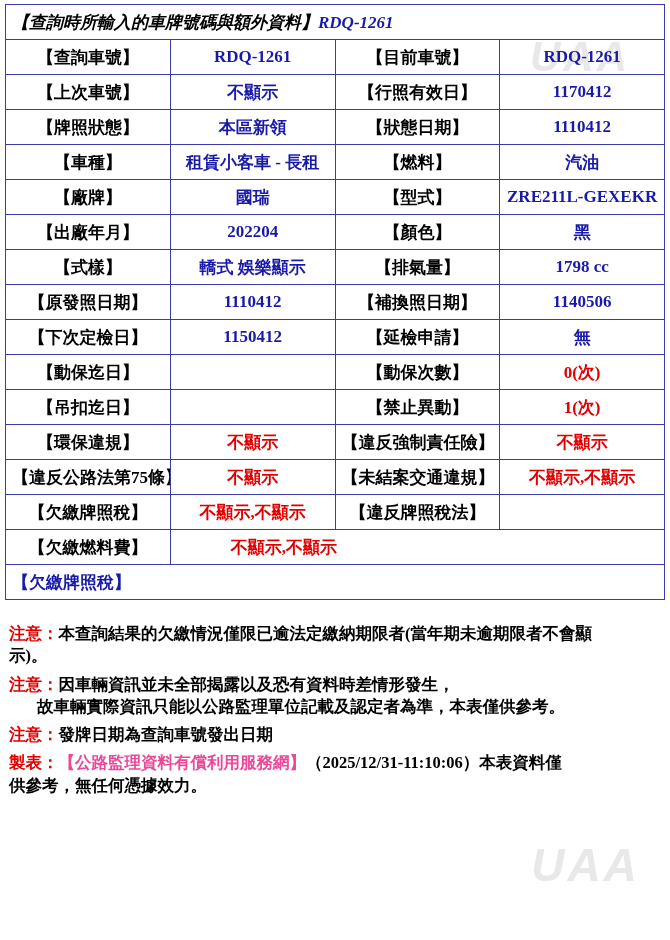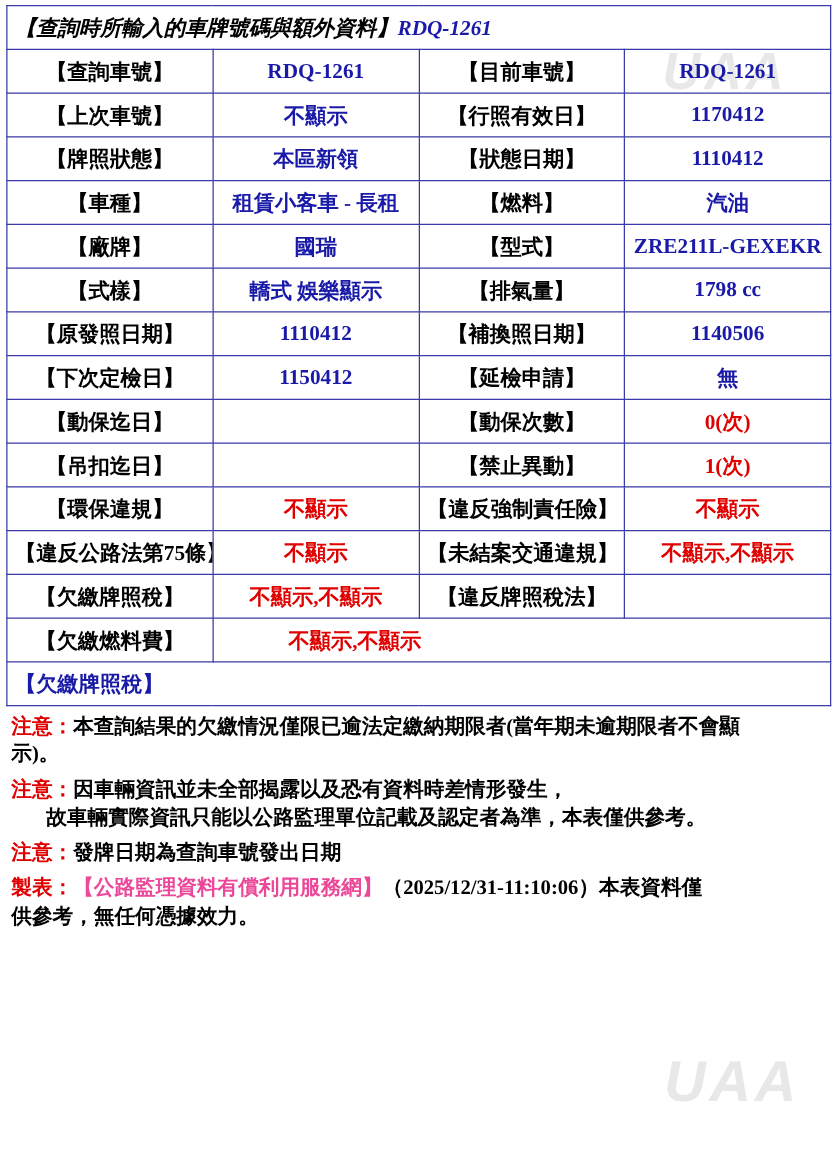--- a/index.html
+++ b/index.html
@@ -60,21 +60,21 @@
     font-weight: bold;
   }
   .mileage td {
     height: 30px;
     font-weight: bold;
     color: #1a1aa8;
     font-size: 17px;
   }
   .notes {
     width: 660px;
-    margin-top: 2px;
+    margin-top: 20px;
     border-collapse: collapse;
     table-layout: fixed;
   }
   .notes td {
     padding: 3px 4px 3px 4px;
     font-size: 16.5px;
     line-height: 1.35;
     vertical-align: top;
     border: none;
   }
@@ -167,20 +167,26 @@
           <td class="val">汽油</td>
         </tr>
 
         <tr>
           <td class="lbl">【廠牌】</td>
           <td class="val">國瑞</td>
           <td class="lbl">【型式】</td>
           <td class="val">ZRE211L-GEXEKR</td>
         </tr>
 
+        <tr>
+          <td class="lbl">【出廠年月】</td>
+          <td class="val">202204</td>
+          <td class="lbl">【顏色】</td>
+          <td class="val">黑</td>
+        </tr>
 
         <tr>
           <td class="lbl">【式樣】</td>
           <td class="val">轎式 娛樂顯示</td>
           <td class="lbl">【排氣量】</td>
           <td class="val">1798 cc</td>
         </tr>
 
 
         <tr>

